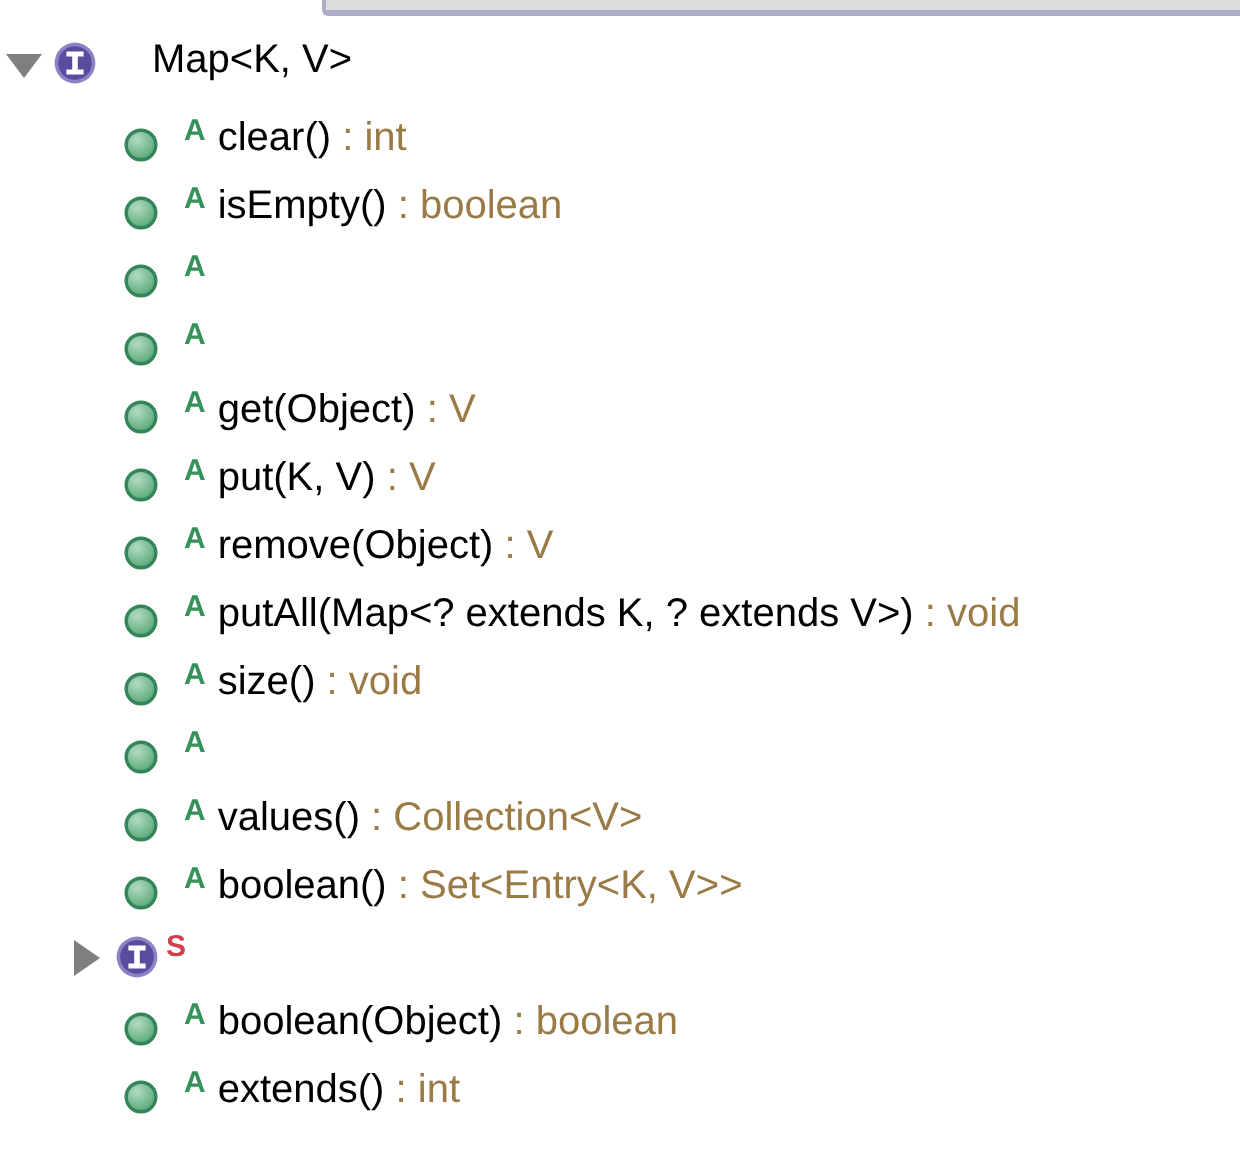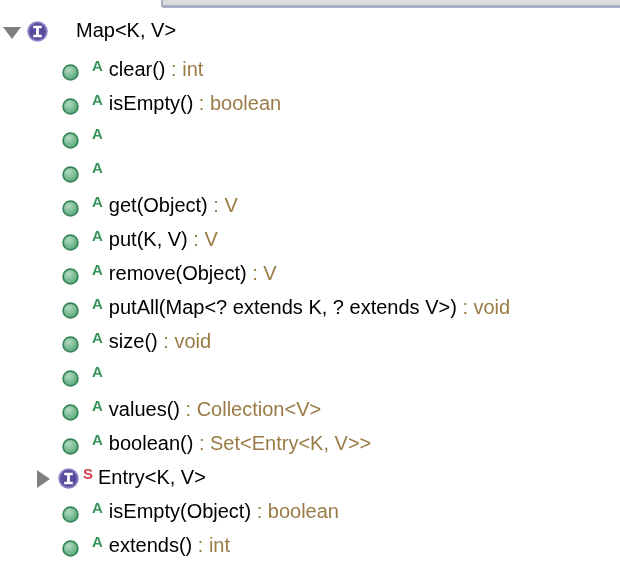--- a/index.html
+++ b/index.html
@@ -142,24 +142,24 @@
       <div class="row method"><span class="icon-wrap"><svg width="17" height="17" viewBox="0 0 17 17">
             <circle cx="8.5" cy="8.5" r="7.4" fill="url(#ballGrad)" stroke="#348557" stroke-width="1.7"></circle>
           </svg></span><span class="adorn adorn-a">A</span><span class="label"><span class="name">values()</span><span class="sep"> : </span><span class="ret">Collection&lt;V&gt;</span></span></div>
       <div class="row method"><span class="icon-wrap"><svg width="17" height="17" viewBox="0 0 17 17">
             <circle cx="8.5" cy="8.5" r="7.4" fill="url(#ballGrad)" stroke="#348557" stroke-width="1.7"></circle>
           </svg></span><span class="adorn adorn-a">A</span><span class="label"><span class="name">boolean()</span><span class="sep"> : </span><span class="ret">Set&lt;Entry&lt;K, V&gt;&gt;</span></span></div>
       <div class="row sub"><span class="twisty right"></span><span class="icon-wrap"><svg width="21" height="21" viewBox="0 0 21 21">
             <circle cx="10.5" cy="10.5" r="10.2" fill="#8e81c6"></circle>
             <circle cx="10.5" cy="10.5" r="8.4" fill="#5a4b9f"></circle>
             <path d="M6.2 4.8h8.6v2.5h-2.9v6.4h2.9v2.5H6.2v-2.5h2.9V7.3H6.2z" fill="#ffffff"></path>
-          </svg></span><span class="adorn adorn-s">S</span><span class="label"><span class="name">Entry&lt;K, V&gt;</span></span></div>
+          </svg></span><span class="adorn adorn-s">S</span></div>
       <div class="row method"><span class="icon-wrap"><svg width="17" height="17" viewBox="0 0 17 17">
             <circle cx="8.5" cy="8.5" r="7.4" fill="url(#ballGrad)" stroke="#348557" stroke-width="1.7"></circle>
-          </svg></span><span class="adorn adorn-a">A</span><span class="label"><span class="name">isEmpty(Object)</span><span class="sep"> : </span><span class="ret">boolean</span></span></div>
+          </svg></span><span class="adorn adorn-a">A</span><span class="label"><span class="name">boolean(Object)</span><span class="sep"> : </span><span class="ret">boolean</span></span></div>
       <div class="row method"><span class="icon-wrap"><svg width="17" height="17" viewBox="0 0 17 17">
             <circle cx="8.5" cy="8.5" r="7.4" fill="url(#ballGrad)" stroke="#348557" stroke-width="1.7"></circle>
           </svg></span><span class="adorn adorn-a">A</span><span class="label"><span class="name">extends()</span><span class="sep"> : </span><span class="ret">int</span></span></div>
     </div>
 </div>
 
 <svg width="0" height="0" style="position:absolute" aria-hidden="true">
   <defs>
     <radialGradient id="ballGrad" cx="38%" cy="32%" r="80%">
       <stop offset="0%" id="bg0" stop-color="#b2dcc0"></stop>

